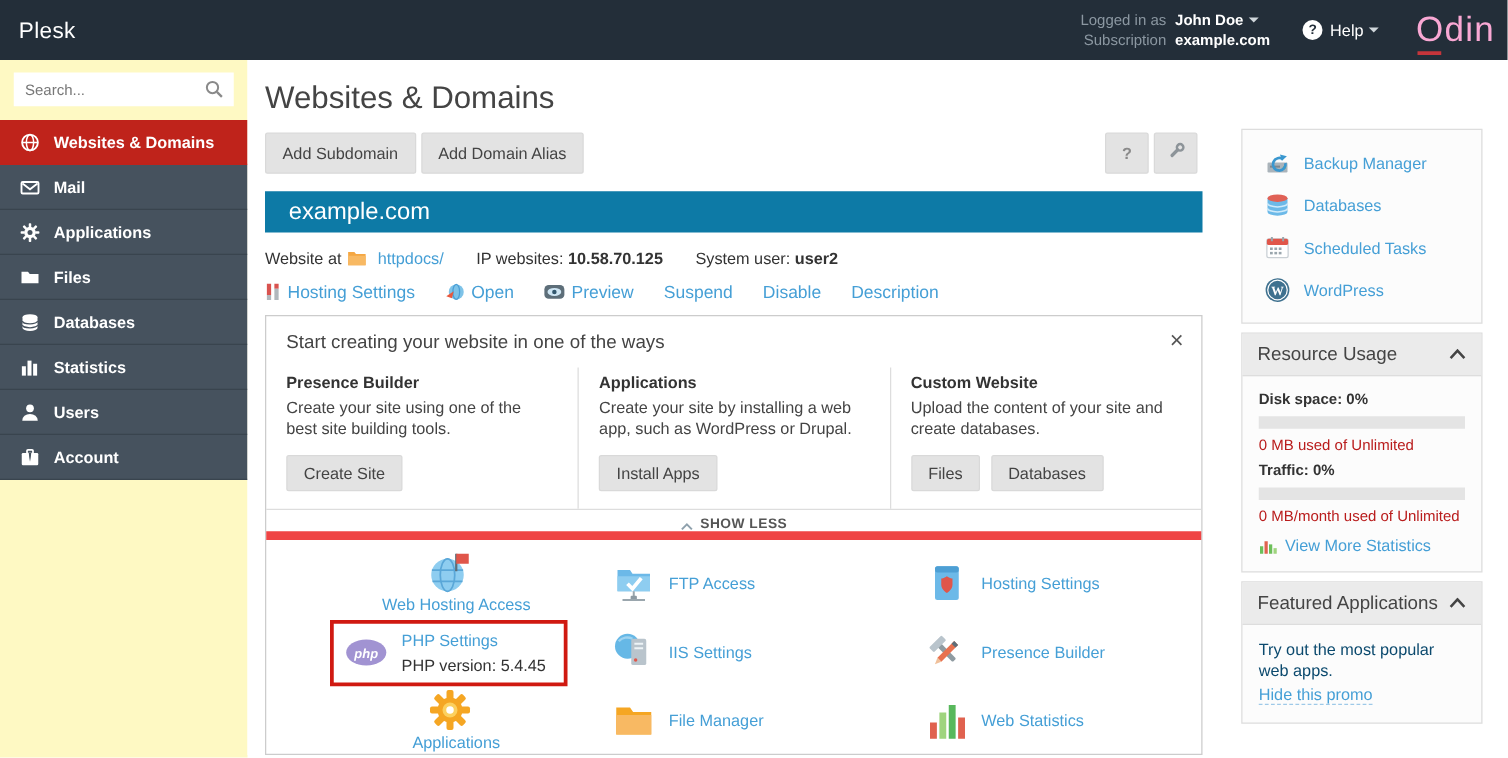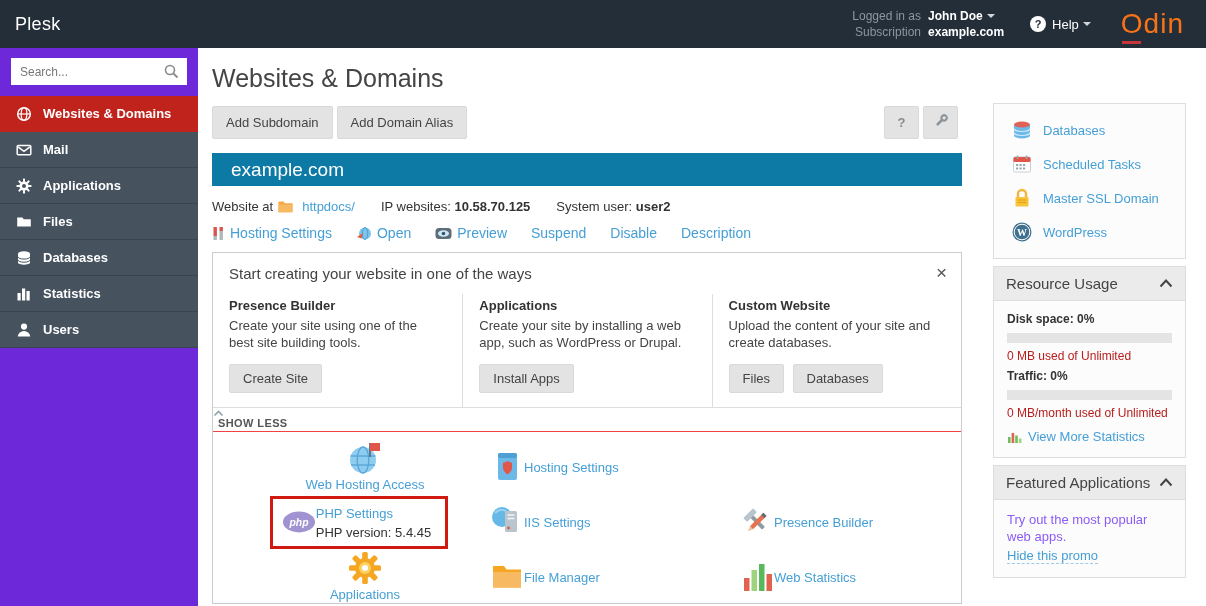--- a/index.html
+++ b/index.html
@@ -13,25 +13,25 @@
   .topbar-spacer { flex:1; }
   .login-block { display:grid; grid-template-columns:auto auto; column-gap:7px; row-gap:1px;
     font-size:12px; line-height:15px; margin-right:26px; }
   .login-label { color:#8b97a1; text-align:right; }
   .login-value { color:#fff; font-weight:bold; white-space:nowrap; }
   .caret-down { display:inline-block; width:0; height:0; border-left:4px solid transparent;
     border-right:4px solid transparent; border-top:4px solid #cfd6db; margin-left:4px; vertical-align:middle; }
   .help-block { display:flex; align-items:center; font-size:13px; margin-right:30px; cursor:pointer; }
   .q-circle { width:16px; height:16px; border-radius:50%; background:#fff; color:#232e39;
     font-size:11px; font-weight:bold; display:flex; align-items:center; justify-content:center; margin-right:6px; }
-  .odin-wrap { position:relative; margin-right:22px; font-size:28px; color:#f97316; letter-spacing:1px; }
+  .odin-wrap { position:relative; margin-right:10px; font-size:28px; color:#f9a8d4; letter-spacing:1px; }
   .odin-underline { position:absolute; left:1px; bottom:-4px; width:19px; height:3px; background:#c5353b; }
 
   
-  .sidebar { position:absolute; left:0; top:48px; width:198px; bottom:0; background:#6d28d9; }
+  .sidebar { position:absolute; left:0; top:48px; width:198px; bottom:0; background:#fef9c3; }
   .search-wrap { position:relative; padding:10px 11px 11px 11px; }
   .search-input { width:100%; height:27px; border:none; background:#fff; font-size:12px;
     padding:0 28px 0 9px; color:#333; font-family:inherit; outline:none; }
   .search-input::placeholder { color:#777; }
   .search-icon { position:absolute; right:19px; top:16px; }
   .nav-item { height:36px; display:flex; align-items:center; padding-left:15px;
     color:#fff; font-size:13px; cursor:pointer; border-bottom:1px solid #39444e;
     background:#46525e; font-weight:bold; }
   .nav-item.active { background:#bf231b; border-bottom-color:#bf231b; }
   .nav-ico { width:17px; height:17px; margin-right:11px; flex:0 0 17px; display:flex;
@@ -59,29 +59,29 @@
   .card { margin-top:11px; width:750px; border:1px solid #ccc; background:#fff; }
   .promo-head { display:flex; align-items:flex-start; padding:12px 14px 4px 16px; }
   .promo-title { font-size:15px; color:#444; flex:1; }
   .close-x { font-size:19px; color:#555; line-height:16px; cursor:pointer; }
   .promo-cols { display:flex; padding:8px 0 0 0; }
   .promo-col { width:33.33%; padding:4px 22px 0 16px; }
   .promo-col + .promo-col { border-left:1px solid #ddd; }
   .promo-col-title { font-size:13px; font-weight:bold; color:#333; }
   .promo-col-text { font-size:13px; color:#444; margin-top:4px; line-height:17px; }
   .promo-col-btns { margin-top:13px; margin-bottom:14px; }
-  .toggle-row { border-top:1px solid #ddd; border-bottom:1px solid #ef4444; height:25px;
-    display:flex; align-items:flex-start; justify-content:center; cursor:pointer;flex-direction:column; }
+  .toggle-row { border-top:1px solid #ddd; border-bottom:7px solid #ef4444; height:25px;
+    display:flex; align-items:flex-end; justify-content:center; cursor:pointer; }
   .toggle-label { font-size:11px; font-weight:bold; color:#555; letter-spacing:0.4px; margin-left:5px; }
 
   .tools { padding:9px 0 0 27px; }
   .trow { display:flex; align-items:center; min-height:52px; }
   .tcell { display:flex; align-items:center; }
   .tcell.c1 { width:250px;flex-direction:column; } .tcell.c2 { width:250px; }
-  .tico { width:34px; height:34px; margin-right:0; flex:0 0 34px; display:flex;
+  .tico { width:34px; height:34px; margin-right:11px; flex:0 0 34px; display:flex;
     align-items:center; justify-content:center; }
   .tlink { font-size:13px; }
   .tsub { font-size:13px; color:#333; margin-top:3px; }
   .hl { display:flex; align-items:center; border:3px solid #d01911;
     padding:5px 14px 6px 9px; margin-left:-12px; }
 
   
   .rail { position:absolute; left:993px; top:48px; width:193px; }
   .panel { border:1px solid #ddd; background:#fcfcfc; margin-bottom:7px; }
   .panel.first { margin-top:55px; }
@@ -94,21 +94,21 @@
     display:flex; align-items:center; cursor:pointer; }
   .panel-head-title { font-size:15px; color:#444; flex:1; }
   .panel-body { padding:11px 13px 13px 13px; }
   .ru-label { font-size:12px; font-weight:bold; color:#333; margin-top:6px; }
   .ru-label:first-child { margin-top:0; }
   .progress { height:10px; background:#e4e4e4; margin:7px 0 6px 0; }
   .progress-fill { height:100%; background:#8bc34a; }
   .ru-note { font-size:12px; color:#b91c1c; margin-bottom:6px; }
   .stats-link { display:flex; align-items:center; margin-top:9px; font-size:13px; }
   .stats-link .lnk-ico { margin-right:6px; }
-  .fa-text { font-size:13px; color:#8b5cf6; line-height:17px; }
+  .fa-text { font-size:13px; color:#0c4a6e; line-height:17px; }
   .hide-link { font-size:13px; color:#459fd6; border-bottom:1px dashed #9ec9e8;
     display:inline-block; margin-top:3px; cursor:pointer; }
 </style>
 </head>
 <body>
 
 <div class="topbar">
   <div class="brand">Plesk</div>
   <div class="topbar-spacer"></div>
   <div class="login-block">
@@ -208,20 +208,30 @@
     <span>Statistics</span>
   </div>
   <div class="nav-item">
     <span class="nav-ico">
       <svg width="16" height="16" viewBox="0 0 16 16">
           <circle cx="8" cy="4.6" r="3.1" fill="#fff"></circle>
           <path d="M1.8 14.5 a6.2 5.4 0 0 1 12.4 0 z" fill="#fff"></path>
         </svg>
     </span>
     <span>Users</span>
+  </div>
+  <div class="nav-item">
+    <span class="nav-ico">
+      <svg width="16" height="16" viewBox="0 0 16 16">
+          <rect x="5.6" y="1.8" width="4.8" height="3" rx="0.8" fill="none" stroke="#fff" stroke-width="1.4"></rect>
+          <rect x="1.4" y="4.4" width="13.2" height="9.8" rx="1" fill="#fff"></rect>
+          <polygon points="7,4.4 9,4.4 8.6,8 8,11.4 7.4,8" fill="#46525e"></polygon>
+        </svg>
+    </span>
+    <span>Account</span>
   </div>
 </div>
 
 <div class="content">
   <h1 class="page-title">Websites &amp; Domains</h1>
 
   <div class="actions-row">
     <button class="btn">Add Subdomain</button>
     <button class="btn">Add Domain Alias</button>
     <span class="actions-spacer"></span>
@@ -342,20 +352,33 @@
                 <circle cx="15" cy="19" r="13" fill="#8ecdf0"></circle>
                 <ellipse cx="15" cy="19" rx="5.8" ry="13" fill="none" stroke="#5aa7d8" stroke-width="1.4"></ellipse>
                 <path d="M2.5 15 h25" stroke="#5aa7d8" stroke-width="1.4"></path>
                 <path d="M3 24 h24" stroke="#5aa7d8" stroke-width="1.4"></path>
                 <line x1="22" y1="2" x2="22" y2="16" stroke="#5d6e79" stroke-width="1.8"></line>
                 <path d="M22 2 h10 v8 h-10 z" fill="#e0564a"></path>
               </svg>
           </span>
           <span><a class="lnk tlink">Web Hosting Access</a></span>
         </div>
+        <div class="tcell c2">
+          <span class="tico">
+            <svg width="34" height="34" viewBox="0 0 34 34">
+                <path d="M4 6 h10 l2 3 h14 v14 h-26 z" fill="#6cb9e8"></path>
+                <path d="M4 11 h26 v12 h-26 z" fill="#8ecdf0"></path>
+                <polyline points="12,17 16,21 23,12.5" fill="none" stroke="#fff" stroke-width="3"></polyline>
+                <line x1="17" y1="23" x2="17" y2="27" stroke="#9aa6ad" stroke-width="1.6"></line>
+                <rect x="14.5" y="26.5" width="5" height="3.5" rx="0.8" fill="#8d9aa2"></rect>
+                <line x1="8" y1="30" x2="26" y2="30" stroke="#9aa6ad" stroke-width="1.6"></line>
+              </svg>
+          </span>
+          <span><a class="lnk tlink">FTP Access</a></span>
+        </div>
         <div class="tcell">
           <span class="tico">
             <svg width="34" height="34" viewBox="0 0 34 34">
                 <rect x="8" y="3" width="19" height="27" rx="2" fill="#6cb9e8"></rect>
                 <rect x="8" y="3" width="19" height="5" rx="2" fill="#4d9fd4"></rect>
                 <path d="M17.5 11 c2.5 1.8 4.5 1.8 4.5 1.8 v5 c0 4 -4.5 6.6 -4.5 6.6 s-4.5 -2.6 -4.5 -6.6 v-5 c0 0 2 0 4.5 -1.8 z" fill="#e0564a"></path>
               </svg>
           </span>
           <span><a class="lnk tlink">Hosting Settings</a></span>
         </div>
@@ -453,20 +476,32 @@
       </div>
 
     </div>
   </div>
 </div>
 
 <div class="rail">
 
   <div class="panel first">
     <div class="quick-list">
+      <div class="quick-item">
+        <span class="quick-ico">
+          <svg width="22" height="22" viewBox="0 0 22 22">
+              <rect x="3" y="11" width="16" height="8" rx="1" fill="#aab3ba"></rect>
+              <rect x="5" y="13.5" width="8" height="1.6" fill="#7d878e"></rect>
+              <circle cx="16.5" cy="15" r="1.2" fill="#6cbf5a"></circle>
+              <path d="M15.5 8.5 a5 5 0 1 0 1.8 3" fill="none" stroke="#3a97cf" stroke-width="2.2"></path>
+              <polygon points="13,4.5 18.5,6 14.5,9.5" fill="#3a97cf"></polygon>
+            </svg>
+        </span>
+        <a class="lnk">Backup Manager</a>
+      </div>
       <div class="quick-item">
         <span class="quick-ico">
           <svg width="22" height="22" viewBox="0 0 22 22">
               <path d="M3 5.5 v11 a8 3 0 0 0 16 0 v-11 z" fill="#6cb9e8"></path>
               <ellipse cx="11" cy="5.5" rx="8" ry="3" fill="#e06156"></ellipse>
               <path d="M3 9.5 a8 3 0 0 0 16 0 M3 13.5 a8 3 0 0 0 16 0" fill="none" stroke="#cfeafa" stroke-width="1.2"></path>
             </svg>
         </span>
         <a class="lnk">Databases</a>
       </div>
@@ -485,31 +520,20 @@
                 <rect x="8.5" y="14.5" width="2.2" height="2"></rect>
                 <rect x="12" y="14.5" width="2.2" height="2"></rect>
               </g>
             </svg>
         </span>
         <a class="lnk">Scheduled Tasks</a>
       </div>
       <div class="quick-item">
         <span class="quick-ico">
           <svg width="22" height="22" viewBox="0 0 22 22">
-              <path d="M7 10 v-3 a4 4 0 0 1 8 0 v3" fill="none" stroke="#f1b73a" stroke-width="2.4"></path>
-              <rect x="4.5" y="10" width="13" height="9.5" rx="1.2" fill="#f6c53d"></rect>
-              <line x1="6.5" y1="13" x2="15.5" y2="13" stroke="#e8a50f" stroke-width="1.2"></line>
-              <line x1="6.5" y1="15.5" x2="15.5" y2="15.5" stroke="#e8a50f" stroke-width="1.2"></line>
-            </svg>
-        </span>
-        <a class="lnk">Master SSL Domain</a>
-      </div>
-      <div class="quick-item">
-        <span class="quick-ico">
-          <svg width="22" height="22" viewBox="0 0 22 22">
               <circle cx="11" cy="11" r="9.5" fill="#3f718f"></circle>
               <circle cx="11" cy="11" r="7.8" fill="none" stroke="#fff" stroke-width="1"></circle>
               <text x="11" y="15" text-anchor="middle" font-size="10" font-weight="bold" fill="#fff" font-family="Liberation Serif, serif">W</text>
             </svg>
         </span>
         <a class="lnk">WordPress</a>
       </div>
     </div>
   </div>
 

